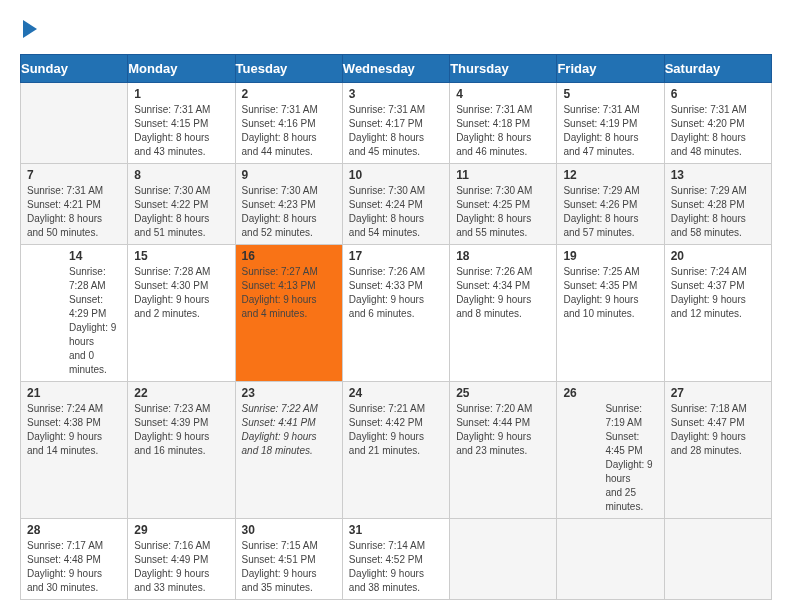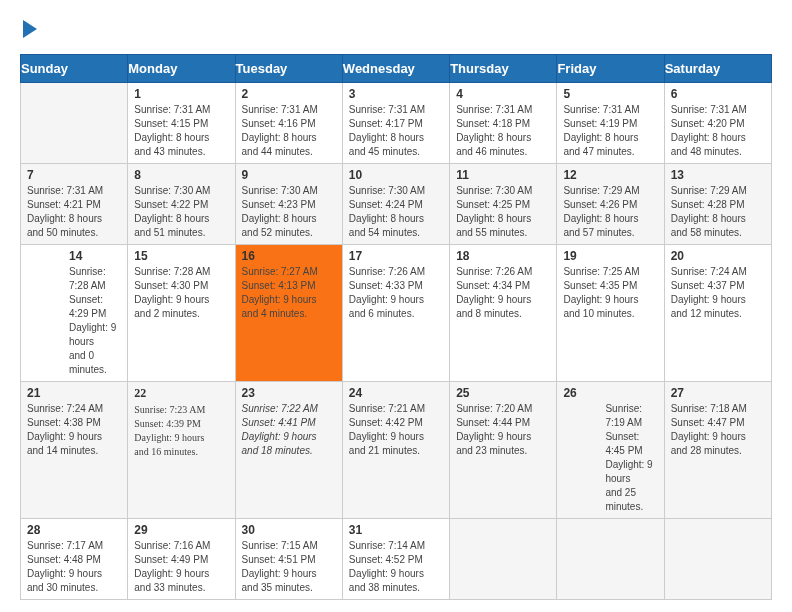--- a/index.html
+++ b/index.html
@@ -258,21 +258,21 @@
         </td>
       </tr>
       <tr>
         <td style="background: rgb(245, 245, 245);">
           <span class="day-number">21</span>
           <div class="cell-content" style="white-space: pre-line;">Sunrise: 7:24 AM
 Sunset: 4:38 PM
 Daylight: 9 hours
 and 14 minutes.</div>
         </td>
-        <td style="background: rgb(245, 245, 245); font-family: Liberation Serif, serif;">
+        <td style="background: rgb(245, 245, 245);">
           <span class="day-number">22</span>
           <div class="cell-content" style="white-space: pre-line;">Sunrise: 7:23 AM
 Sunset: 4:39 PM
 Daylight: 9 hours
 and 16 minutes.</div>
         </td>
         <td style="background: rgb(245, 245, 245);">
           <span class="day-number">23</span>
           <div class="cell-content" style="white-space: pre-line; font-style: italic;">Sunrise: 7:22 AM
 Sunset: 4:41 PM

